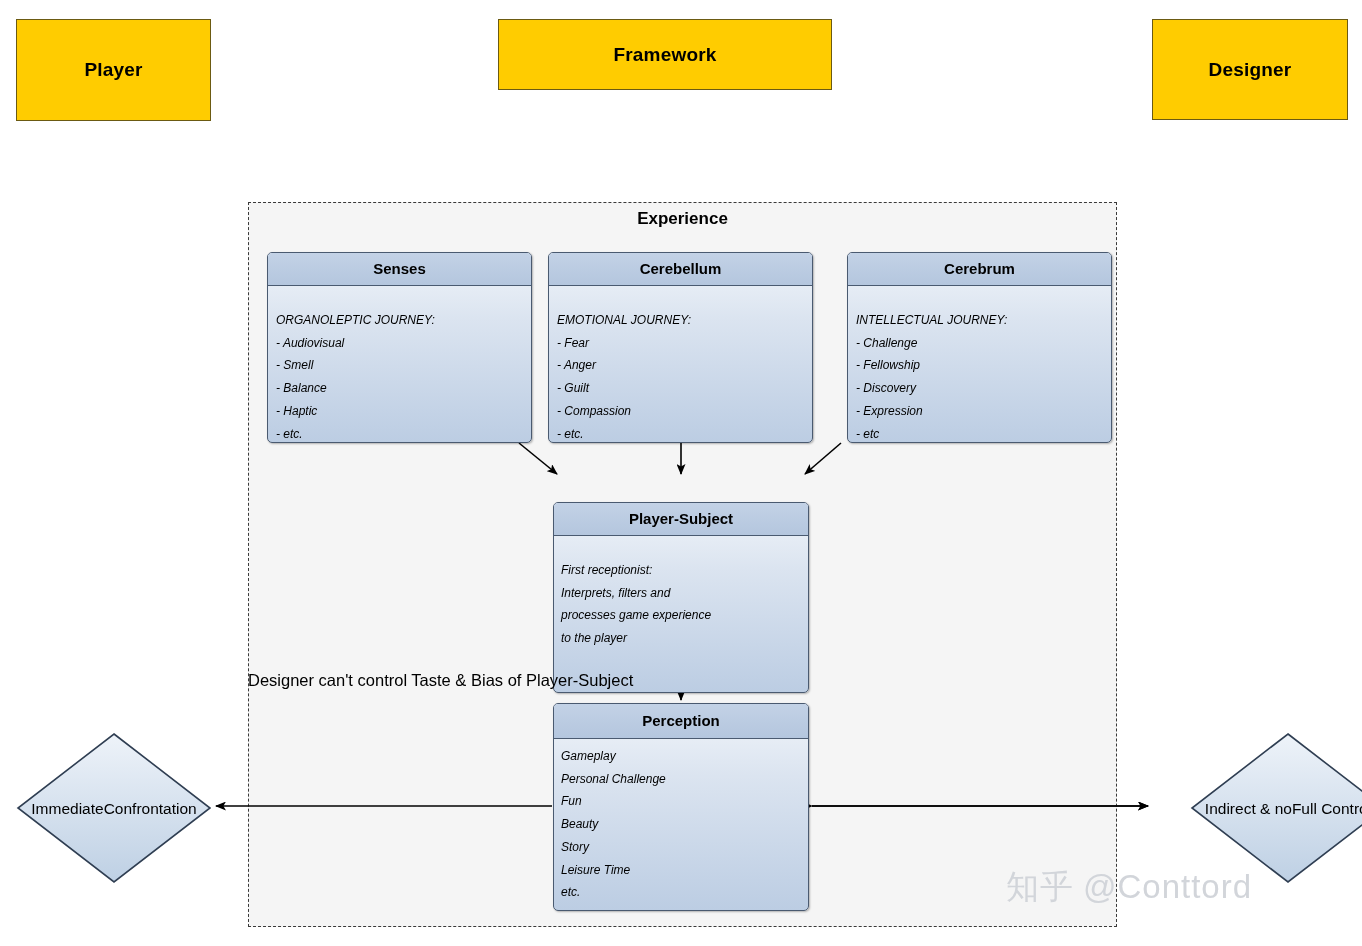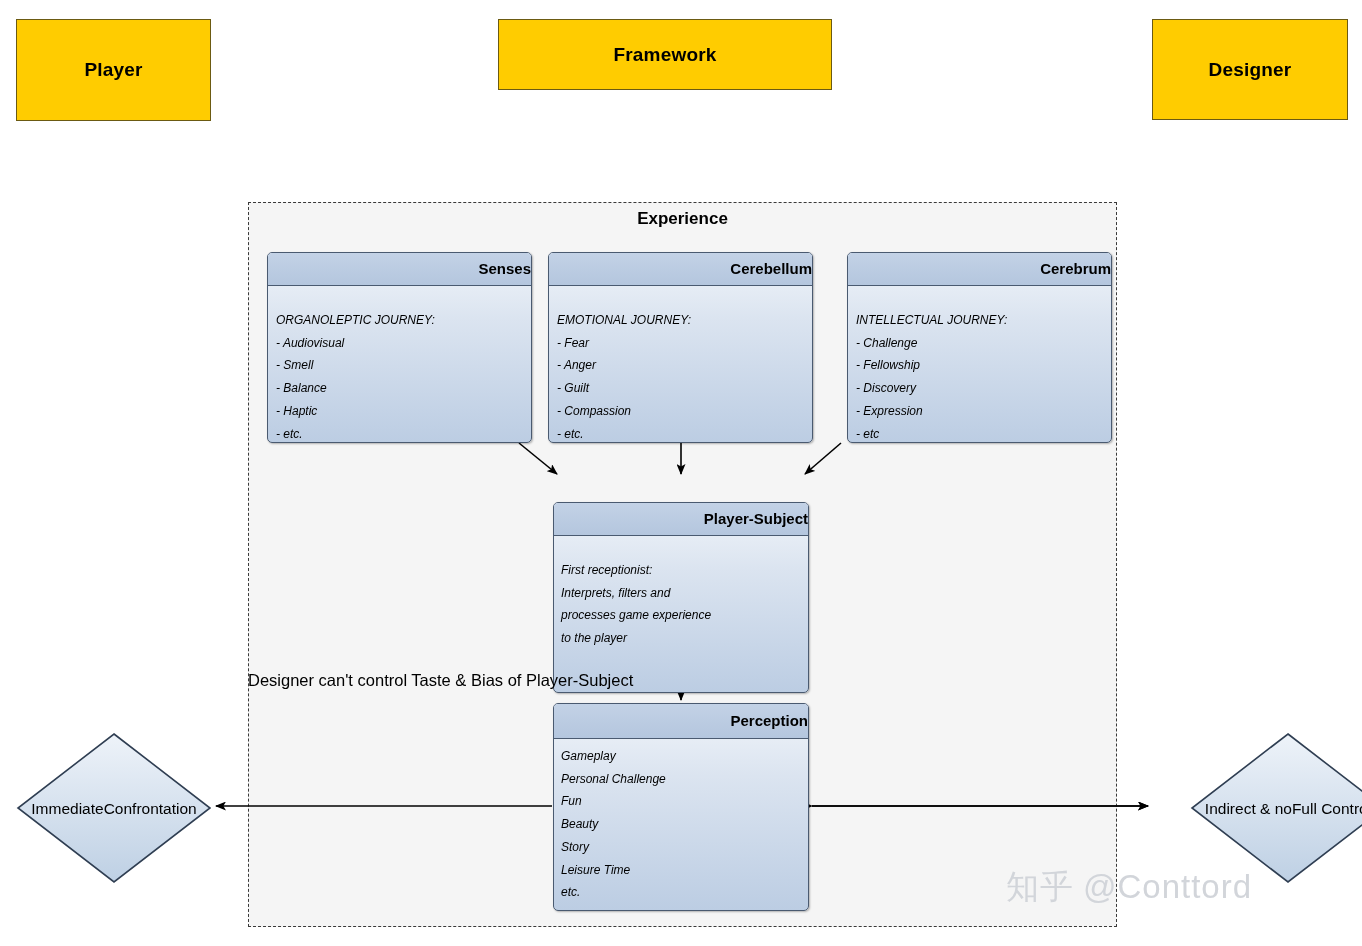--- a/index.html
+++ b/index.html
@@ -63,21 +63,21 @@
     border: 1px solid #4a5a70;
     border-radius: 5px;
     background: linear-gradient(to bottom, #f1f5fa 0%, #dbe4f0 35%, #bccde3 100%);
     box-shadow: 1px 1px 2px rgba(0,0,0,.28);
     overflow: hidden;
   }
   .node-header {
     box-sizing: border-box;
     height: 33px;
     line-height: 32px;
-    text-align: right;
+    text-align: center;
     font-weight: bold;
     font-size: 15px;
     color: #000;
     background: linear-gradient(to bottom, #c3d2e6 0%, #b4c6de 100%);
     border-bottom: 1px solid #4a5a70;
   }
   .node-body {
     box-sizing: border-box;
     padding: 23px 0 0 8px;
     font-size: 12px;

